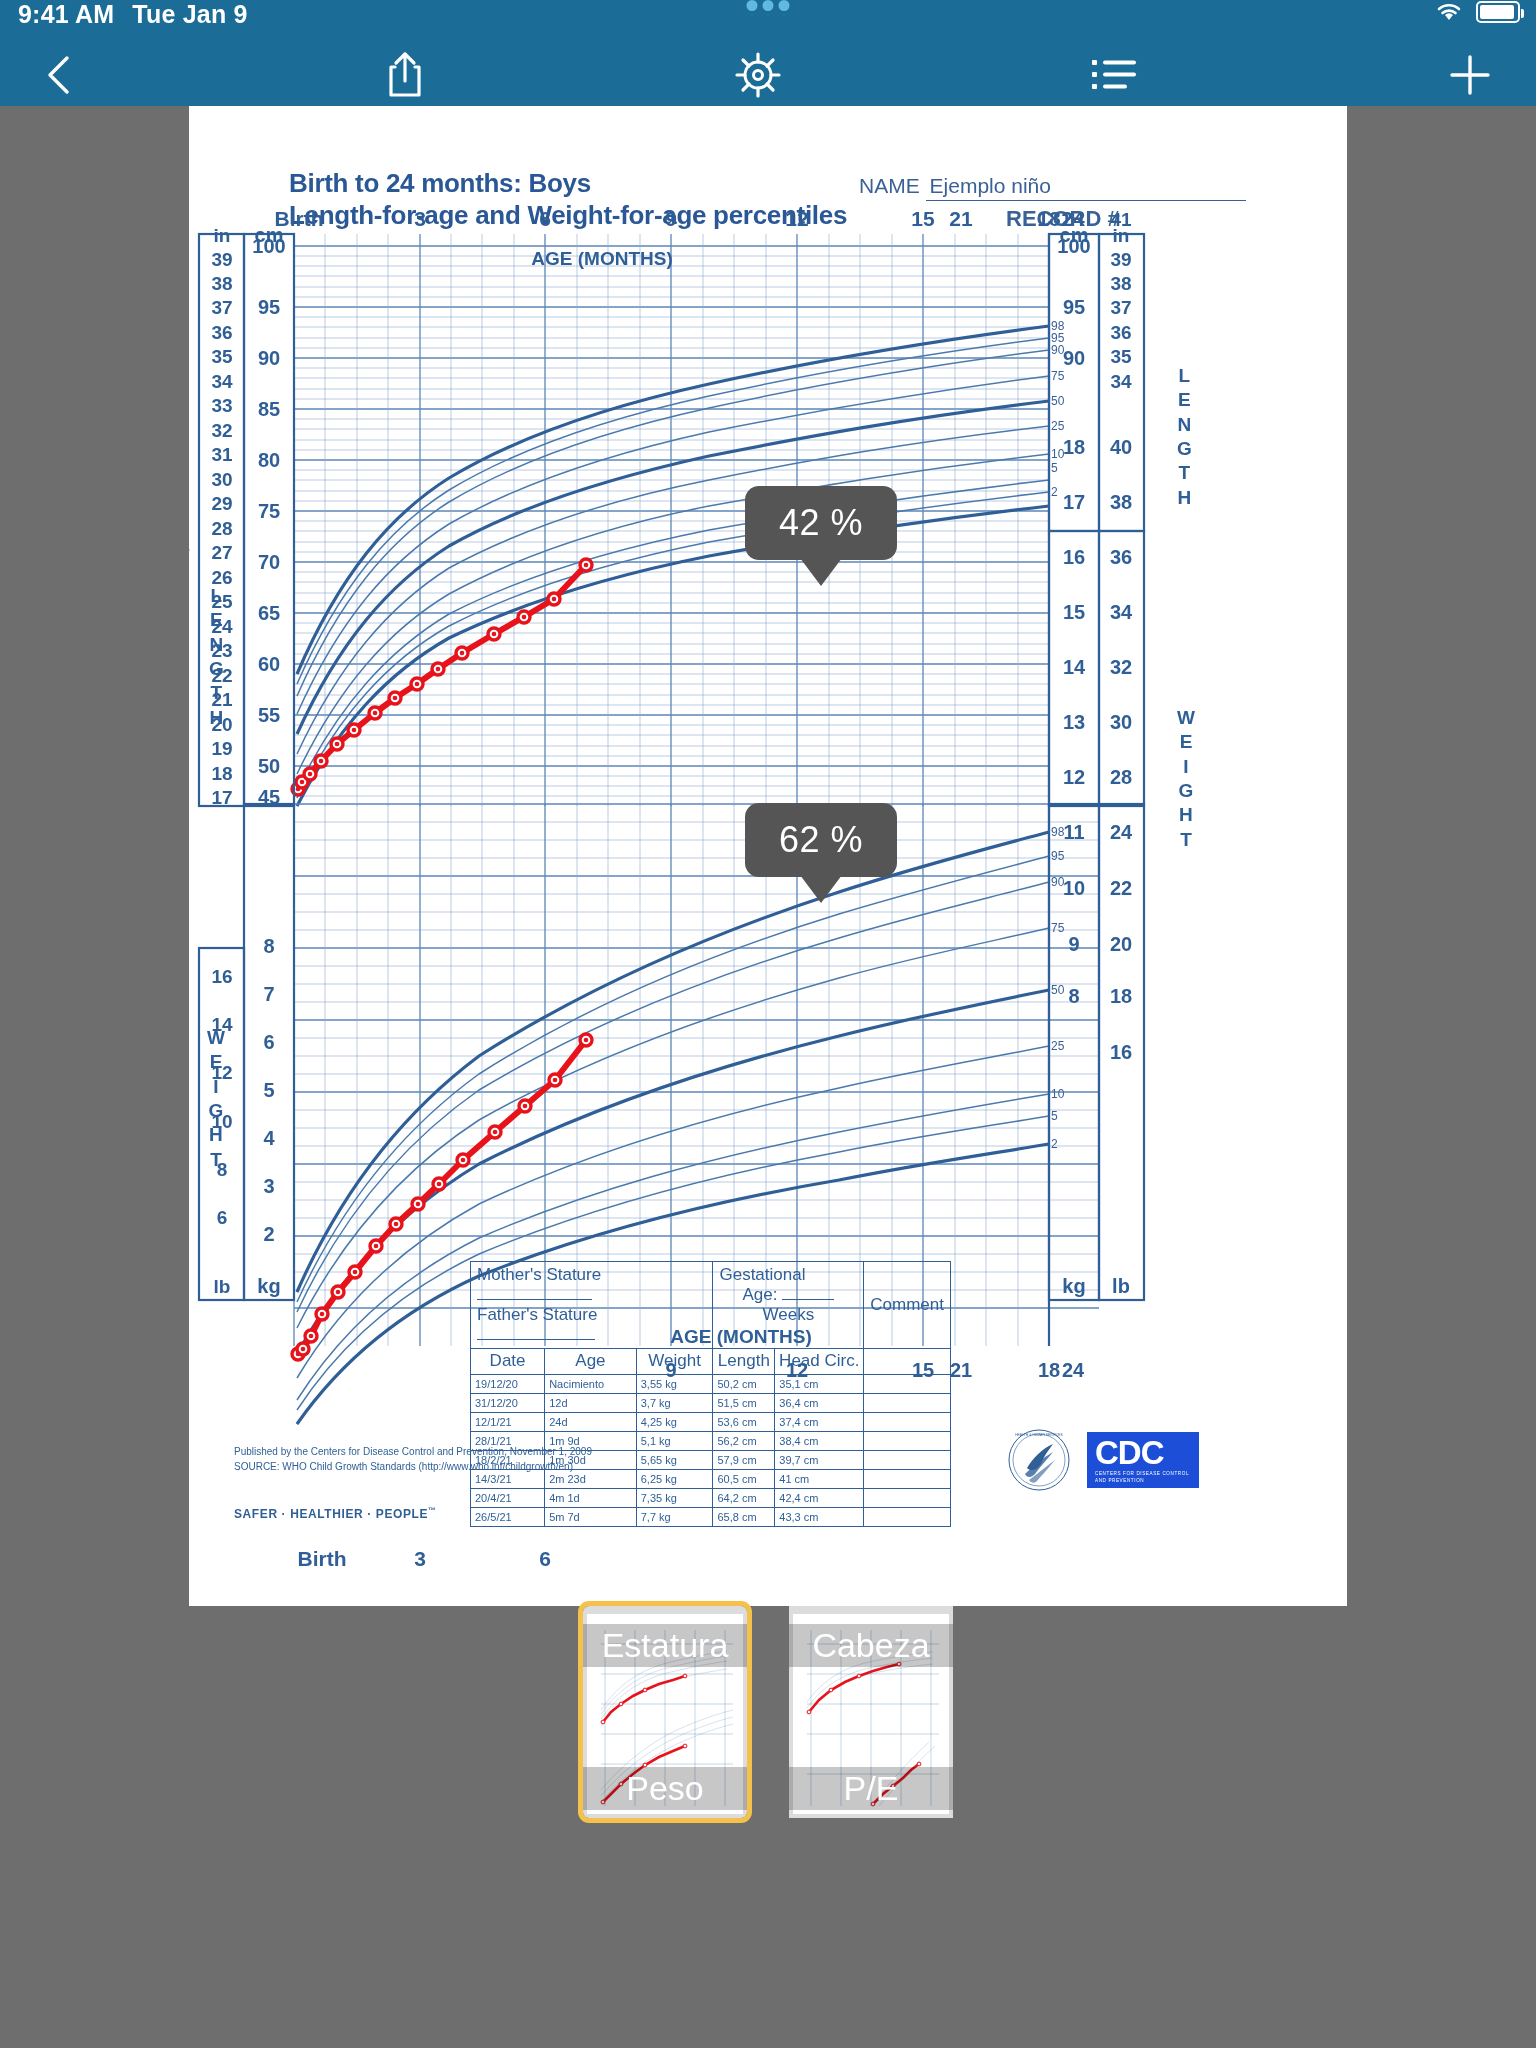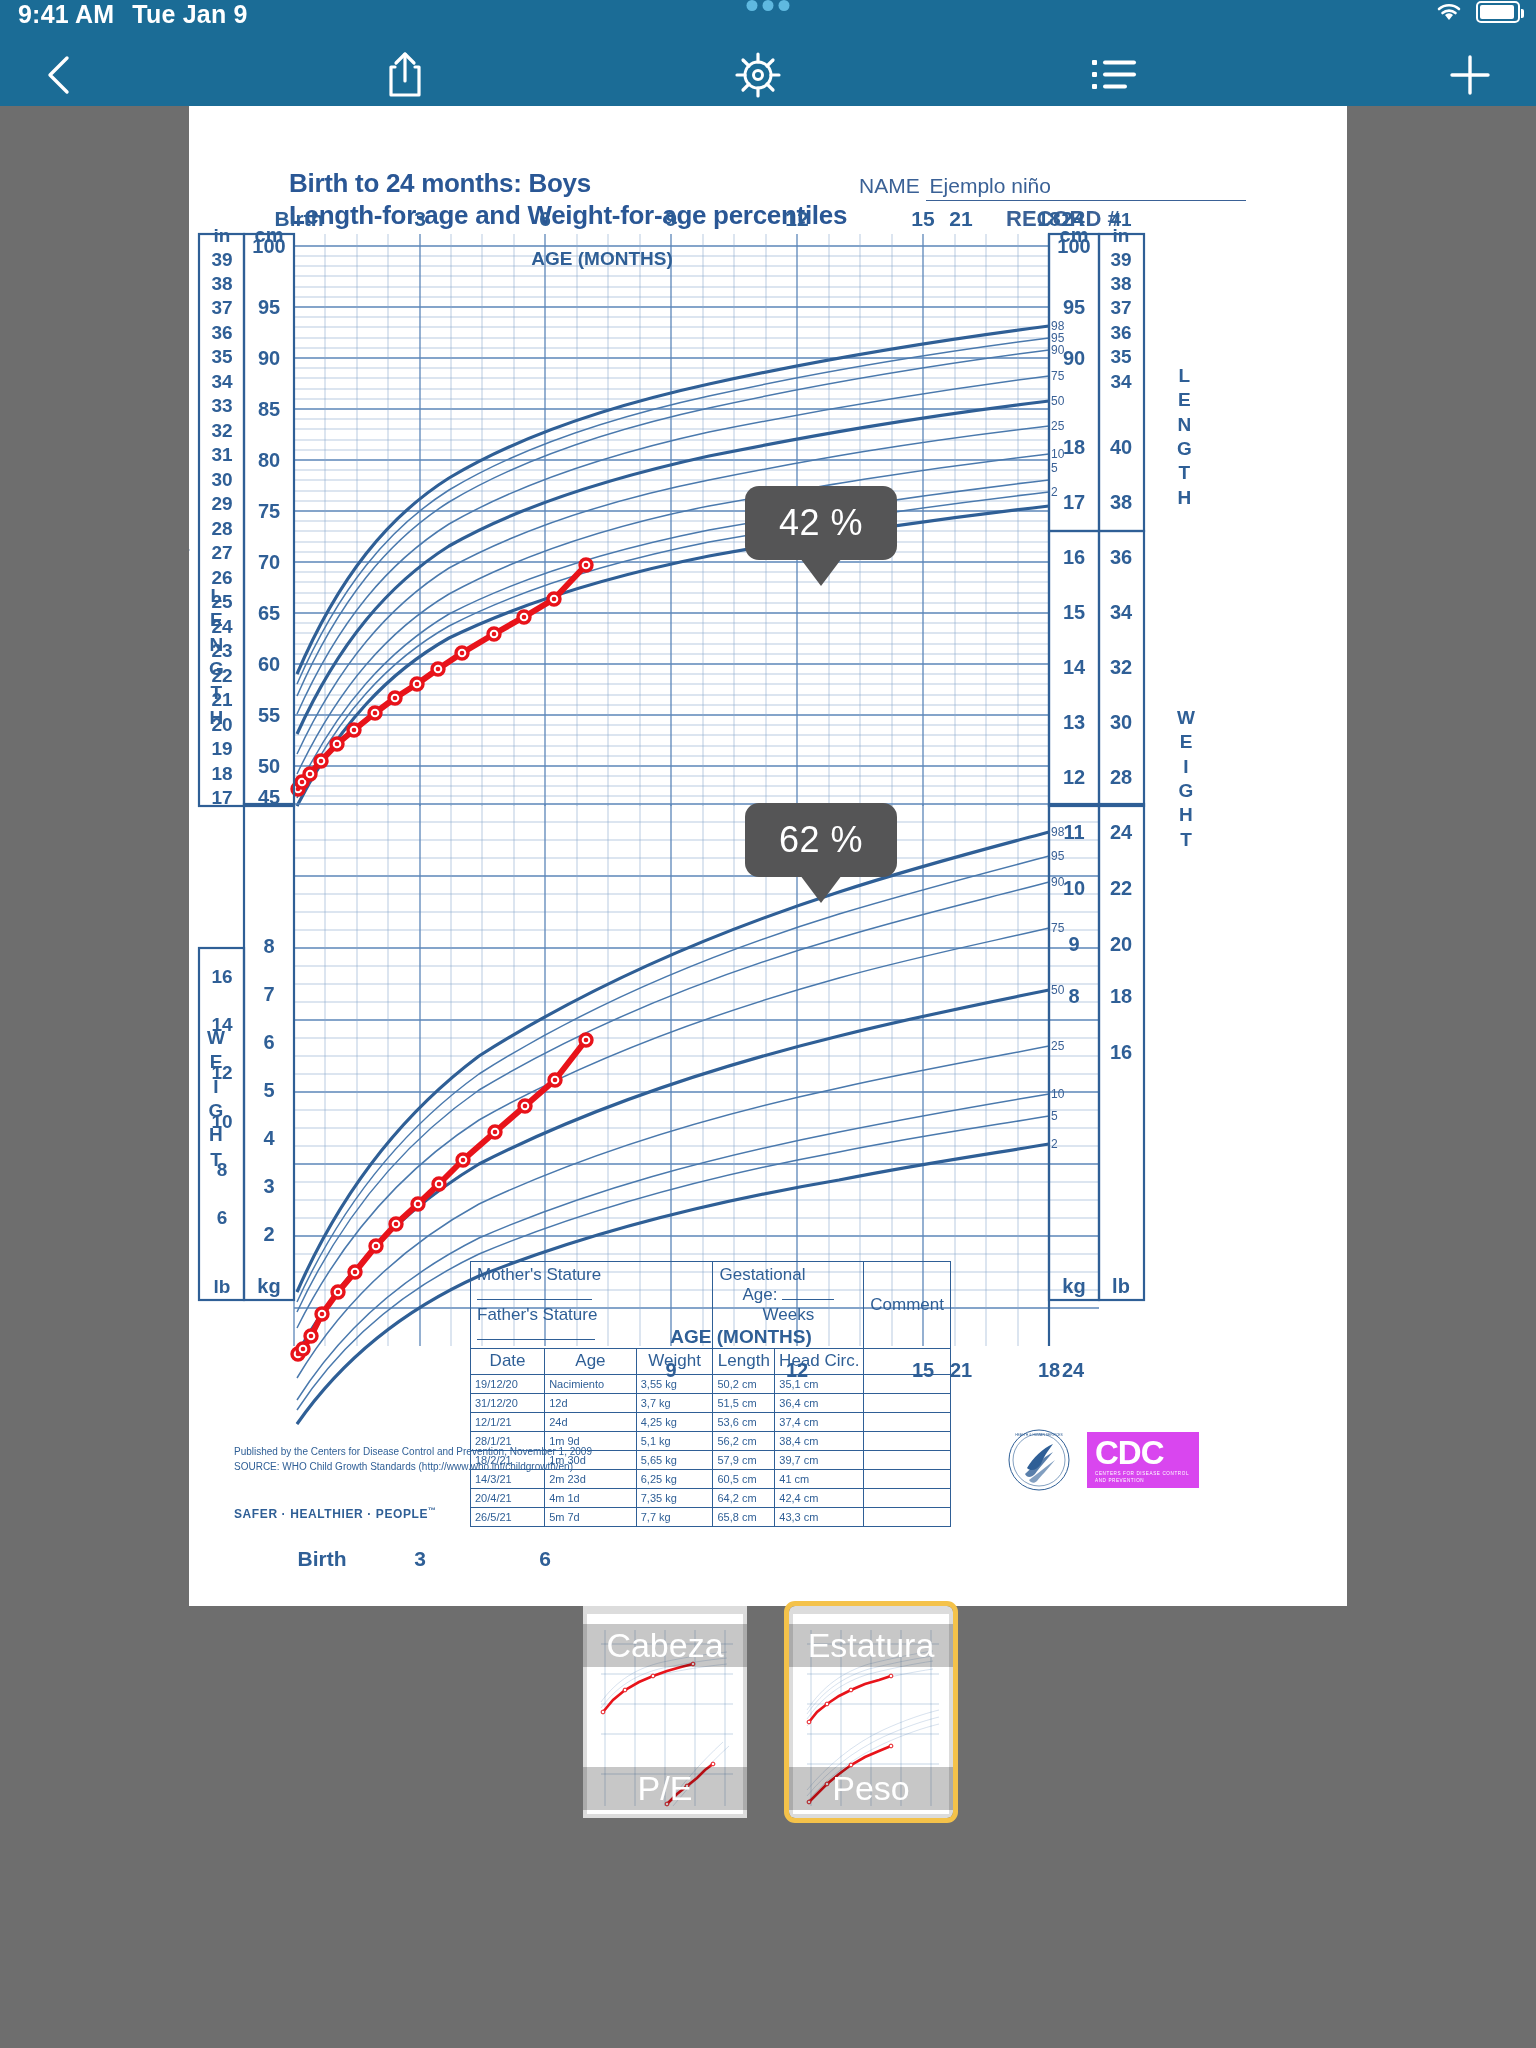--- a/index.html
+++ b/index.html
@@ -803,67 +803,28 @@
       <svg width="64" height="64" viewBox="0 0 64 64">
         <circle cx="32" cy="32" r="30" fill="none" stroke="#2f5f96" stroke-width="1"></circle>
         <circle cx="32" cy="32" r="26" fill="none" stroke="#2f5f96" stroke-width="0.6"></circle>
         <g fill="#2f5f96">
           <path d="M20 40 C26 30 36 20 46 16 C40 24 36 30 34 36 C30 42 24 44 20 40 Z"></path>
           <path d="M18 46 C26 38 36 30 46 24 C38 34 32 40 28 46 C24 50 20 50 18 46 Z" opacity="0.8"></path>
           <path d="M22 52 C30 46 40 38 48 32 C40 42 34 48 30 53 C27 56 24 55 22 52 Z" opacity="0.6"></path>
         </g>
         <text x="32" y="8" font-size="3.4" fill="#2f5f96" text-anchor="middle" font-family="Liberation Sans,sans-serif">HEALTH &amp; HUMAN SERVICES</text>
       </svg>
-      <div style="background:#d946ef;padding:4px 8px 3px 8px;">
+      <div style="background:#1d4ed8;padding:4px 8px 3px 8px;">
         <div style="color:#fff;font-size:33px;font-weight:bold;letter-spacing:-1px;line-height:1">CDC</div>
         <div style="color:#fff;font-size:4.6px;letter-spacing:0.6px;margin-top:2px;width:96px;line-height:1.45">CENTERS FOR DISEASE CONTROL AND PREVENTION</div>
       </div>
     </div>
   </div>
 
   <div class="thumbs">
-    <div class="thumb">
-      <div class="mini">
-        <svg width="156" height="200" viewBox="0 0 156 200">
-          <rect width="156" height="200" fill="#fff"></rect>
-          <g stroke="#9db6d4" stroke-width="0.4" fill="none">
-            <path d="M14 88 C30 66 50 54 76 48 C100 43 120 40 140 38"></path>
-            <path d="M14 94 C30 72 50 60 76 54 C100 49 120 46 140 44"></path>
-            <path d="M14 100 C30 78 50 66 76 60 C100 55 120 52 140 50"></path>
-            <path d="M80 190 C96 170 112 150 136 128"></path>
-            <path d="M86 192 C102 173 118 154 142 132"></path>
-          </g>
-          <g stroke="#5b86b8" stroke-width="0.35">
-            <line x1="18" y1="16" x2="18" y2="192"></line>
-              <line x1="48" y1="16" x2="48" y2="192"></line>
-            <line x1="78" y1="16" x2="78" y2="192"></line>
-              <line x1="108" y1="16" x2="108" y2="192"></line>
-            <line x1="138" y1="16" x2="138" y2="192"></line>
-            <line x1="14" y1="30" x2="146" y2="30"></line>
-              <line x1="14" y1="60" x2="146" y2="60"></line>
-            <line x1="14" y1="90" x2="146" y2="90"></line>
-              <line x1="14" y1="120" x2="146" y2="120"></line>
-            <line x1="14" y1="160" x2="146" y2="160"></line>
-          </g>
-          <polyline points="16,98 26,86 38,76 52,68 66,62 80,57 94,53 106,50" fill="none" stroke="#e8131a" stroke-width="2.6"></polyline>
-          <polyline points="80,190 90,180 100,172 110,164 118,156 126,150" fill="none" stroke="#e8131a" stroke-width="2.6"></polyline>
-          <g fill="#fff" stroke="#e8131a" stroke-width="1">
-            <circle cx="16" cy="98" r="1.9"></circle>
-              <circle cx="38" cy="76" r="1.9"></circle>
-              <circle cx="66" cy="62" r="1.9"></circle>
-              <circle cx="106" cy="50" r="1.9"></circle>
-            <circle cx="80" cy="190" r="1.9"></circle>
-              <circle cx="100" cy="172" r="1.9"></circle>
-              <circle cx="126" cy="150" r="1.9"></circle>
-          </g>
-        </svg>
-      </div>
-      <div class="tlabel-top">Cabeza</div>
-      <div class="tlabel-bot">P/E</div>
-    </div>
     <div class="thumb sel">
       <div class="mini">
         <svg width="156" height="200" viewBox="0 0 156 200">
           <rect width="156" height="200" fill="#fff"></rect>
           <g stroke="#9db6d4" stroke-width="0.4" fill="none">
             <path d="M14 96 C30 72 50 58 76 50 C100 44 120 40 140 37"></path>
             <path d="M14 100 C30 77 50 63 76 55 C100 49 120 45 140 42"></path>
             <path d="M14 105 C30 82 50 68 76 60 C100 54 120 50 140 47"></path>
             <path d="M14 112 C30 90 50 76 76 68 C100 62 120 58 140 55"></path>
             <path d="M14 176 C34 152 60 130 90 116 C112 106 130 100 146 96"></path>
@@ -892,15 +853,54 @@
             <circle cx="16" cy="188" r="1.9"></circle>
               <circle cx="34" cy="170" r="1.9"></circle>
               <circle cx="58" cy="151" r="1.9"></circle>
               <circle cx="98" cy="132" r="1.9"></circle>
           </g>
         </svg>
       </div>
       <div class="tlabel-top">Estatura</div>
       <div class="tlabel-bot">Peso</div>
     </div>
+    <div class="thumb">
+      <div class="mini">
+        <svg width="156" height="200" viewBox="0 0 156 200">
+          <rect width="156" height="200" fill="#fff"></rect>
+          <g stroke="#9db6d4" stroke-width="0.4" fill="none">
+            <path d="M14 88 C30 66 50 54 76 48 C100 43 120 40 140 38"></path>
+            <path d="M14 94 C30 72 50 60 76 54 C100 49 120 46 140 44"></path>
+            <path d="M14 100 C30 78 50 66 76 60 C100 55 120 52 140 50"></path>
+            <path d="M80 190 C96 170 112 150 136 128"></path>
+            <path d="M86 192 C102 173 118 154 142 132"></path>
+          </g>
+          <g stroke="#5b86b8" stroke-width="0.35">
+            <line x1="18" y1="16" x2="18" y2="192"></line>
+              <line x1="48" y1="16" x2="48" y2="192"></line>
+            <line x1="78" y1="16" x2="78" y2="192"></line>
+              <line x1="108" y1="16" x2="108" y2="192"></line>
+            <line x1="138" y1="16" x2="138" y2="192"></line>
+            <line x1="14" y1="30" x2="146" y2="30"></line>
+              <line x1="14" y1="60" x2="146" y2="60"></line>
+            <line x1="14" y1="90" x2="146" y2="90"></line>
+              <line x1="14" y1="120" x2="146" y2="120"></line>
+            <line x1="14" y1="160" x2="146" y2="160"></line>
+          </g>
+          <polyline points="16,98 26,86 38,76 52,68 66,62 80,57 94,53 106,50" fill="none" stroke="#e8131a" stroke-width="2.6"></polyline>
+          <polyline points="80,190 90,180 100,172 110,164 118,156 126,150" fill="none" stroke="#e8131a" stroke-width="2.6"></polyline>
+          <g fill="#fff" stroke="#e8131a" stroke-width="1">
+            <circle cx="16" cy="98" r="1.9"></circle>
+              <circle cx="38" cy="76" r="1.9"></circle>
+              <circle cx="66" cy="62" r="1.9"></circle>
+              <circle cx="106" cy="50" r="1.9"></circle>
+            <circle cx="80" cy="190" r="1.9"></circle>
+              <circle cx="100" cy="172" r="1.9"></circle>
+              <circle cx="126" cy="150" r="1.9"></circle>
+          </g>
+        </svg>
+      </div>
+      <div class="tlabel-top">Cabeza</div>
+      <div class="tlabel-bot">P/E</div>
+    </div>
   </div>
 
 </div>
 
 </body></html>

